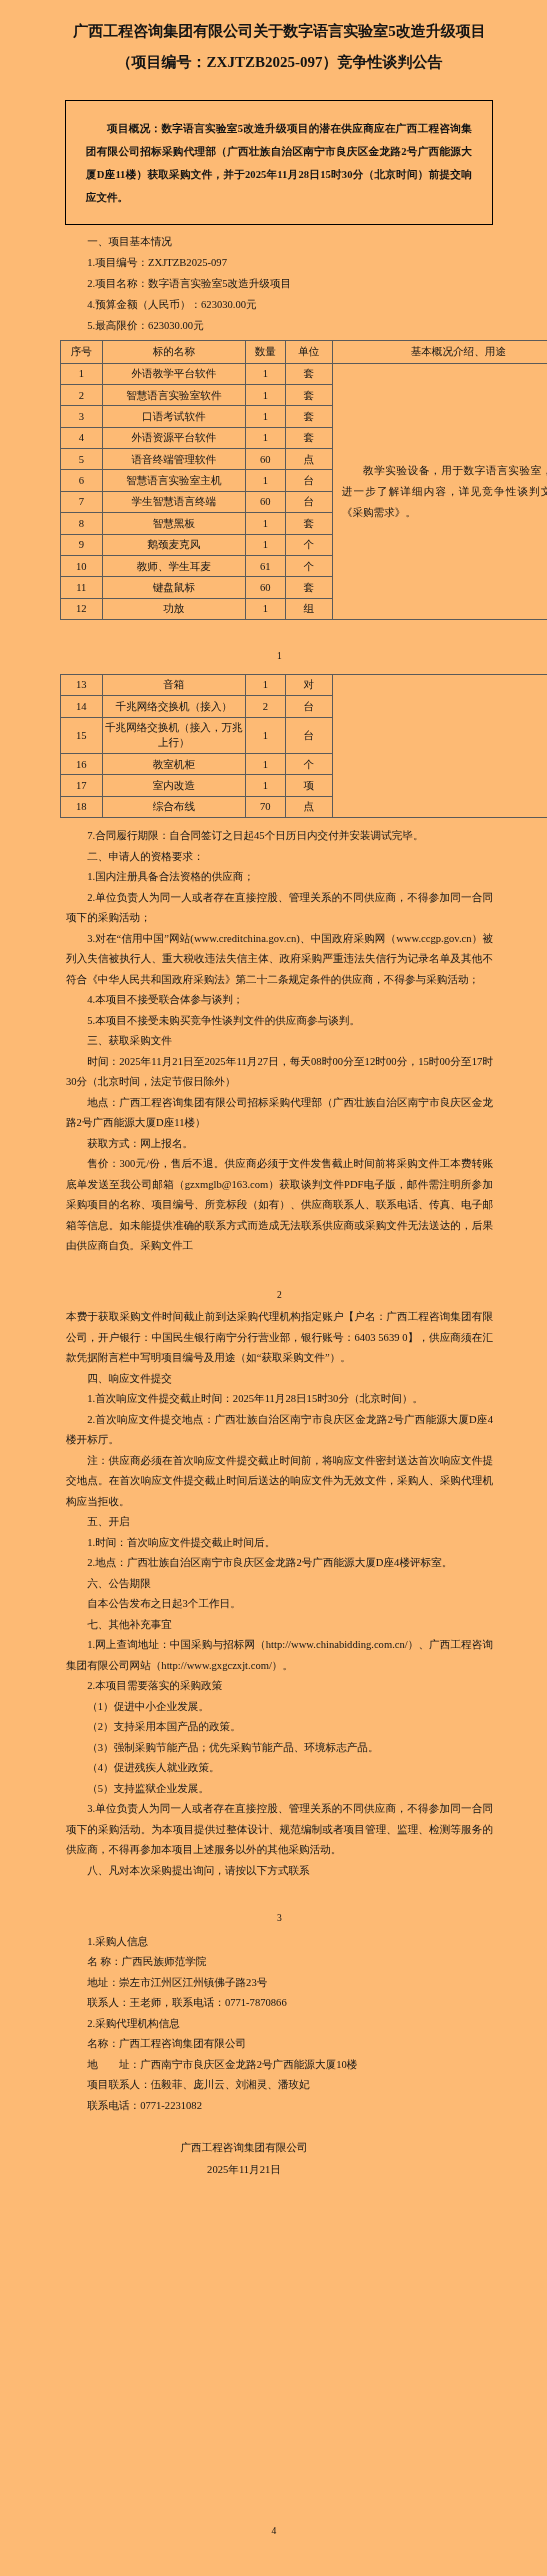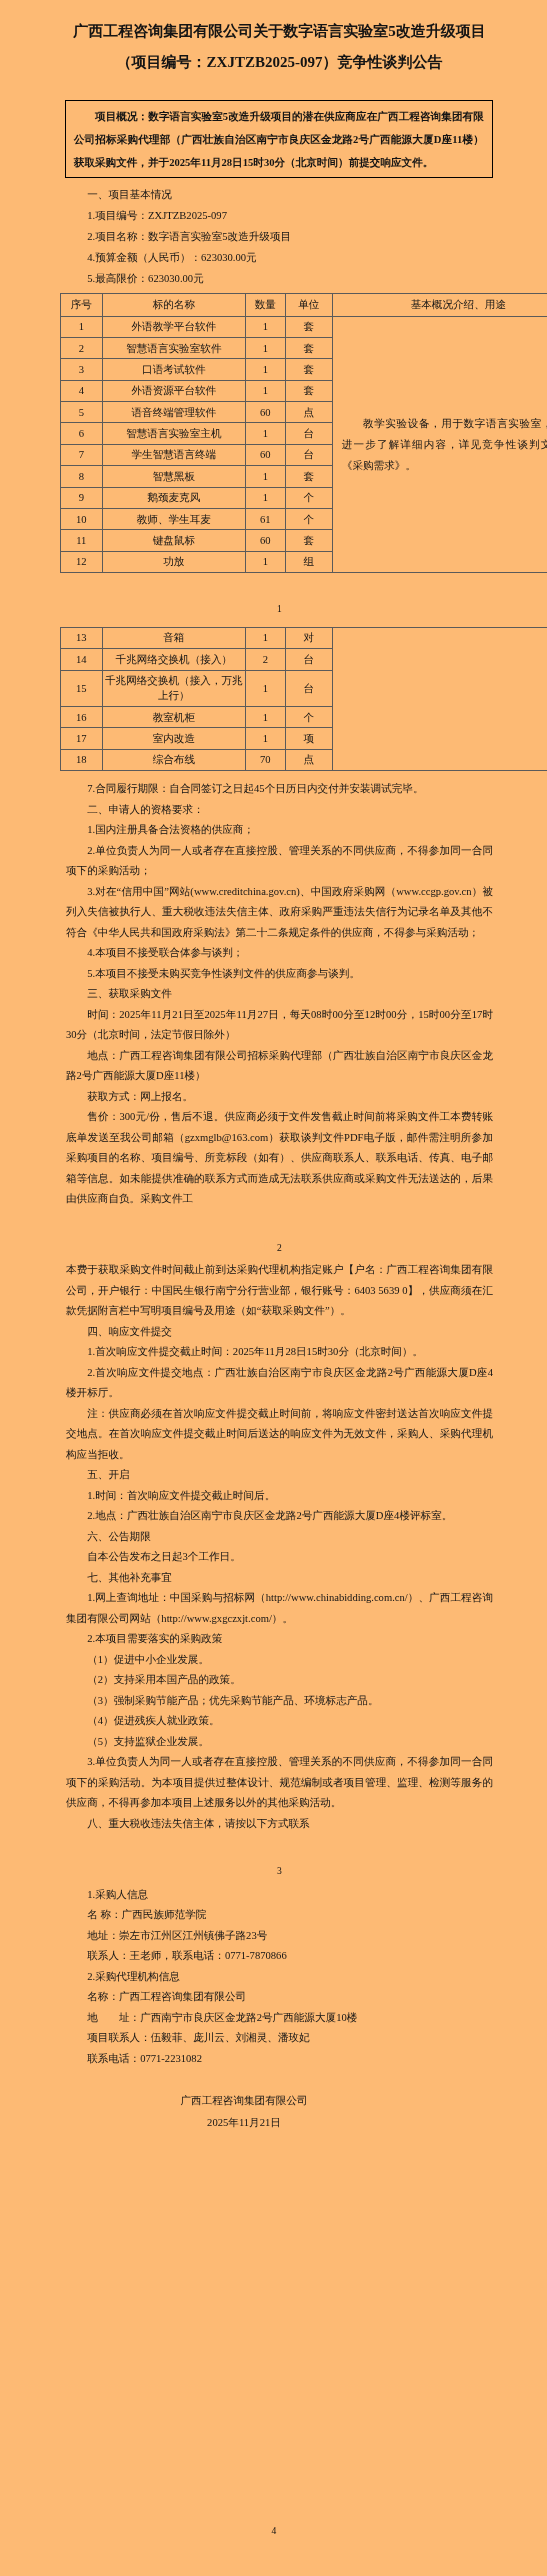--- a/index.html
+++ b/index.html
@@ -1,21 +1,21 @@
 <!DOCTYPE html>
 <html style="font-size:11px"><head>
 <meta charset="utf-8">
 <style>
   html,body{margin:0;padding:0;background:#ffffff;}
   .page{width:548px;height:2576px;position:relative;background:#fdba74;overflow:hidden;
         font-family:"Liberation Serif","DejaVu Serif",serif;color:#141414;}
   .content{padding:0 55px 0 66px;}
   .title{font-weight:bold;font-size:15px;line-height:31px;text-align:center;margin-top:16.4px;}
   .box{border:1.4px solid #000;margin:22px 0 0 -1.4px;padding:3.4px 8.2px;}
-  .box p{margin:0;font-weight:bold;font-size:10.6px;line-height:23px;text-indent:2em;text-align:justify;}
+  .box p{margin:12px;font-weight:bold;font-size:10.6px;line-height:23px;text-indent:2em;text-align:justify;}
   .flow{font-size:10.6px;}
   .flow p{margin:0;line-height:21px;text-indent:2em;text-align:justify;}
   .flow.tight p{line-height:20.5px;}
   .flow p.noindent{text-indent:0;}
   .pagenum{text-align:center;font-size:9.6px;line-height:13.7px;color:#111;}
   .pn1{margin-top:29px;margin-bottom:11px;}
   .pn2{margin-top:31.5px;margin-bottom:5.5px;}
   .pn3{margin-top:30px;margin-bottom:6.8px;}
   .pn4{position:absolute;left:0;right:0;top:2524px;}
   table.tbl{border-collapse:collapse;width:525px;margin-left:-6.2px;table-layout:fixed;
@@ -228,21 +228,21 @@
         <p>自本公告发布之日起3个工作日。</p>
         <p>七、其他补充事宜</p>
         <p>1.网上查询地址：中国采购与招标网（http://www.chinabidding.com.cn/）、广西工程咨询集团有限公司网站（http://www.gxgczxjt.com/）。</p>
         <p>2.本项目需要落实的采购政策</p>
         <p>（1）促进中小企业发展。</p>
         <p>（2）支持采用本国产品的政策。</p>
         <p>（3）强制采购节能产品；优先采购节能产品、环境标志产品。</p>
         <p>（4）促进残疾人就业政策。</p>
         <p>（5）支持监狱企业发展。</p>
         <p>3.单位负责人为同一人或者存在直接控股、管理关系的不同供应商，不得参加同一合同项下的采购活动。为本项目提供过整体设计、规范编制或者项目管理、监理、检测等服务的供应商，不得再参加本项目上述服务以外的其他采购活动。</p>
-        <p>八、重大税收违法失信主体，请按以下方式联系</p>
+        <p>八、凡对本次采购提出询问，请按以下方式联系</p>
     </div>
 
     <div class="pagenum pn3">3</div>
 
     <div class="flow tight">
       <p>1.采购人信息</p>
         <p>名 称：广西民族师范学院</p>
         <p>地址：崇左市江州区江州镇佛子路23号</p>
         <p>联系人：王老师，联系电话：0771-7870866</p>
         <p>2.采购代理机构信息</p>

